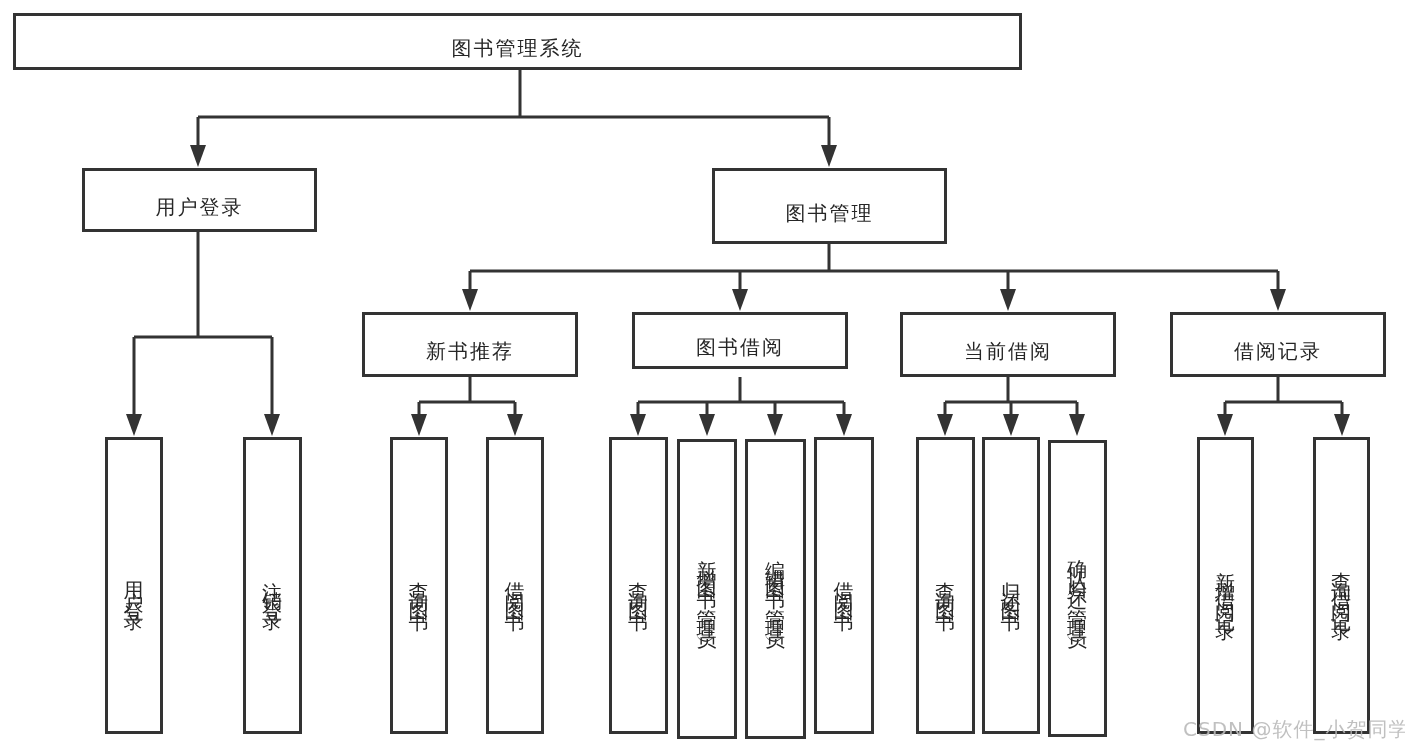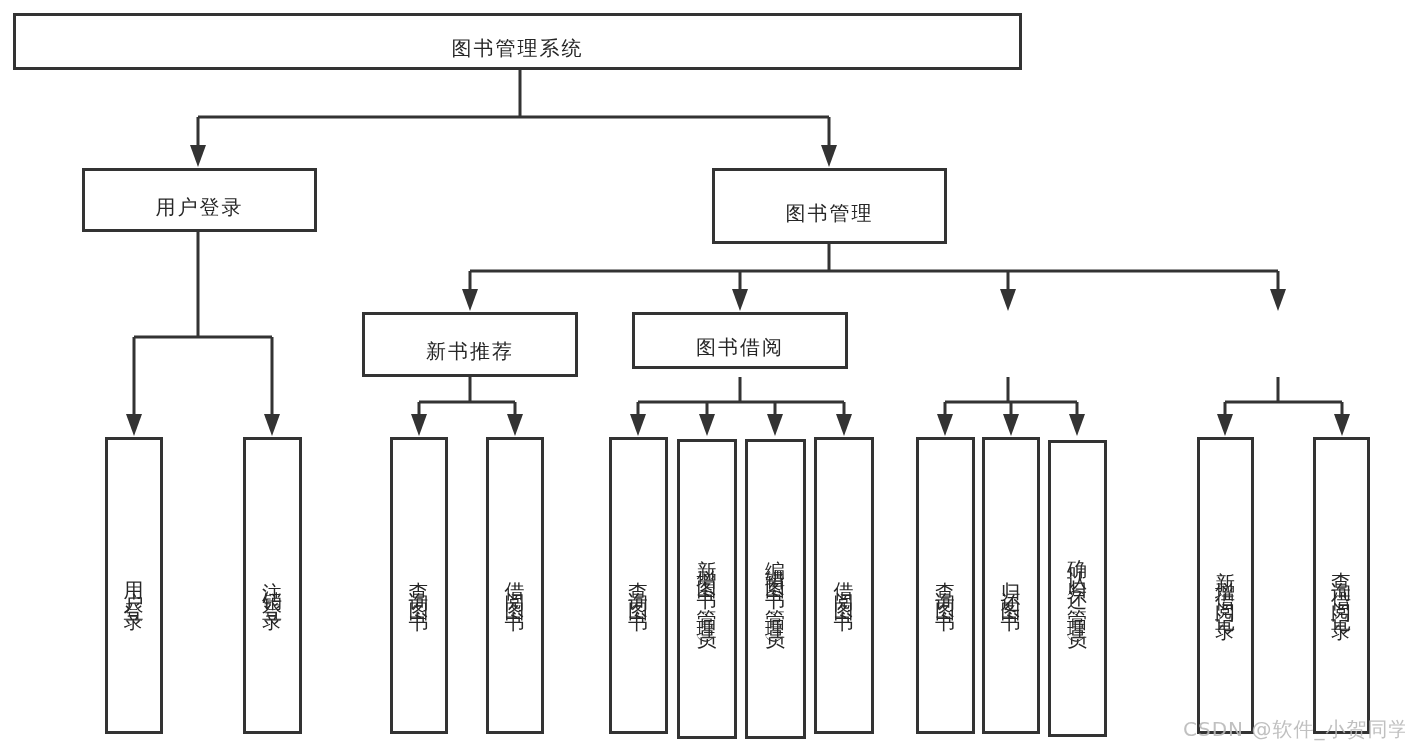--- a/index.html
+++ b/index.html
@@ -99,20 +99,26 @@
   <div class="node h" style="left:712px;top:168px;width:235px;height:76px">
     <span>图书管理</span>
   </div>
 
   <div class="node h" style="left:362px;top:312px;width:216px;height:65px">
     <span>新书推荐</span>
   </div>
   <div class="node h" style="left:632px;top:312px;width:216px;height:57px">
     <span>图书借阅</span>
   </div>
+  <div class="node h" style="left:900px;top:312px;width:216px;height:65px">
+    <span>当前借阅</span>
+  </div>
+  <div class="node h" style="left:1170px;top:312px;width:216px;height:65px">
+    <span>借阅记录</span>
+  </div>
 
   <div class="node v" style="left:105px;top:437px;width:58px;height:297px">
     <span>用户登录</span>
   </div>
   <div class="node v" style="left:243px;top:437px;width:59px;height:297px">
     <span>注销登录</span>
   </div>
 
   <div class="node v" style="left:390px;top:437px;width:58px;height:297px">
     <span>查询图书</span>

